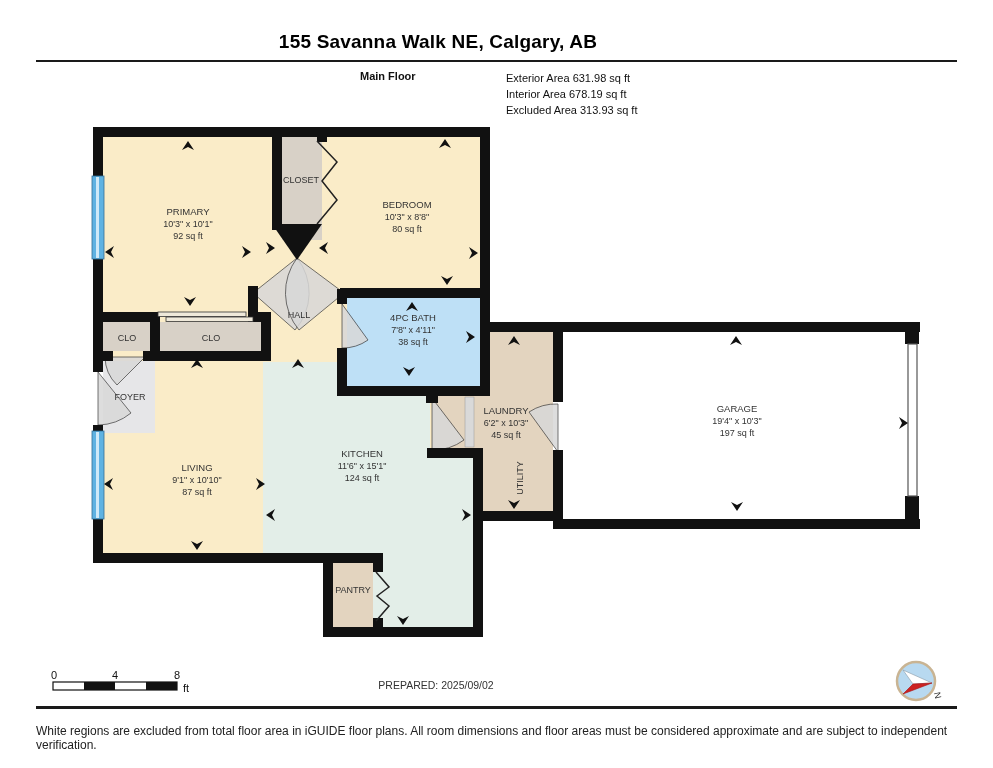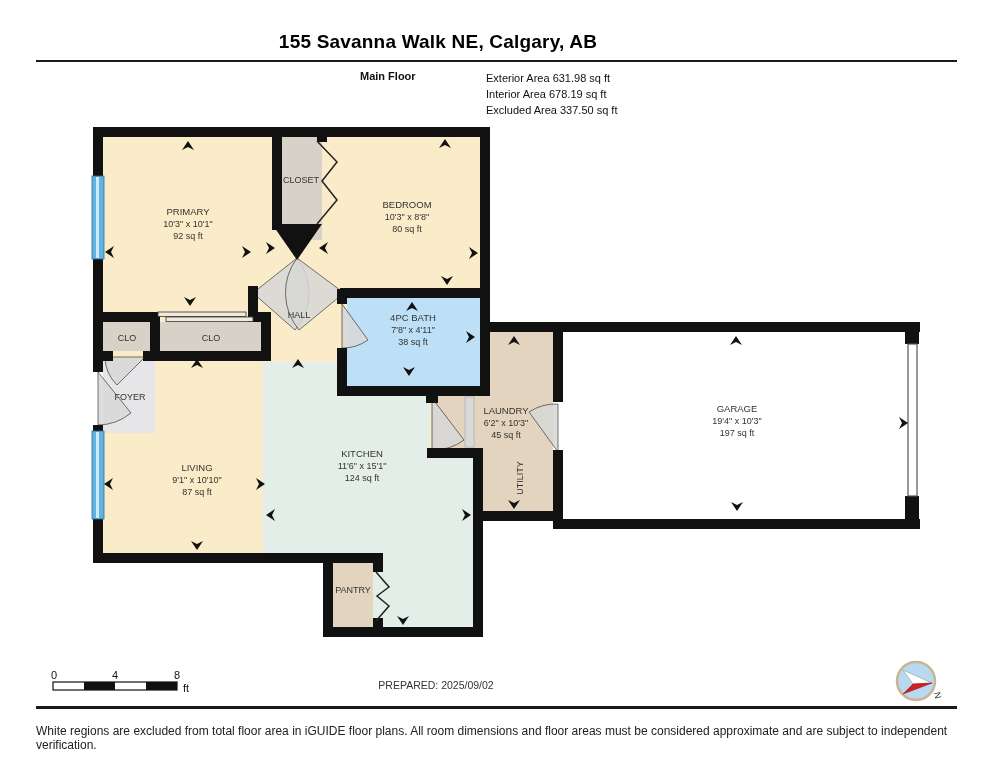--- a/index.html
+++ b/index.html
@@ -11,21 +11,21 @@
     position:absolute;top:31px;left:0;width:876px;text-align:center;
     font-size:19px;font-weight:bold;letter-spacing:0.2px;color:#000;
   }
   .rule{position:absolute;left:36px;right:36px;background:#1a1a1a;}
   .rule-top{top:60px;height:2px;}
   .rule-bottom{top:706px;height:3px;}
   .floor-label{
     position:absolute;top:70px;left:360px;width:130px;text-align:left;
     font-size:11px;font-weight:bold;color:#111;
   }
-  .floor-stats{position:absolute;top:70px;left:486px;font-size:11px;color:#111;}
+  .floor-stats{position:absolute;top:70px;left:506px;font-size:11px;color:#111;}
   .floor-stats div{line-height:16px;}
   .disclaimer{
     position:absolute;top:724px;left:36px;right:20px;
     font-size:12px;color:#222;
   }
   svg text{font-family:"Liberation Sans", sans-serif;}
   .room-name{font-size:9.5px;fill:#333;}
   .room-dims{font-size:9px;fill:#333;}
   .scale-num{font-size:11px;fill:#111;}
   .prepared{font-size:10.5px;fill:#333;}
@@ -33,21 +33,21 @@
 </head>
 <body>
 
 <div class="page-title">155 Savanna Walk NE, Calgary, AB</div>
 <div class="rule rule-top"></div>
 
 <div class="floor-label">Main Floor</div>
 <div class="floor-stats">
   <div>Exterior Area 631.98 sq ft</div>
   <div>Interior Area 678.19 sq ft</div>
-  <div>Excluded Area 337.50 sq ft</div>
+  <div>Excluded Area 313.93 sq ft</div>
 </div>
 
 <svg width="993" height="768" viewBox="0 0 993 768" style="position:absolute;top:0;left:0;">
 
   <g>
     <polygon points="103,137 488,137 488,398 478,398 478,627 333,627 333,553 103,553" fill="#FAECC8"></polygon>
     <polygon points="263,362 342,362 342,393 430,393 430,455 478,455 478,629 331,629 331,555 263,555" fill="#E3EEE8"></polygon>
     <polygon points="488,332 553,332 553,516 478,516 478,455 432,455 432,396 488,396" fill="#E3D4BF"></polygon>
     <rect x="347" y="298" width="133" height="88" fill="#BEE0F6"></rect>
     <rect x="282" y="137" width="40" height="103" fill="#D8D1C7"></rect>

